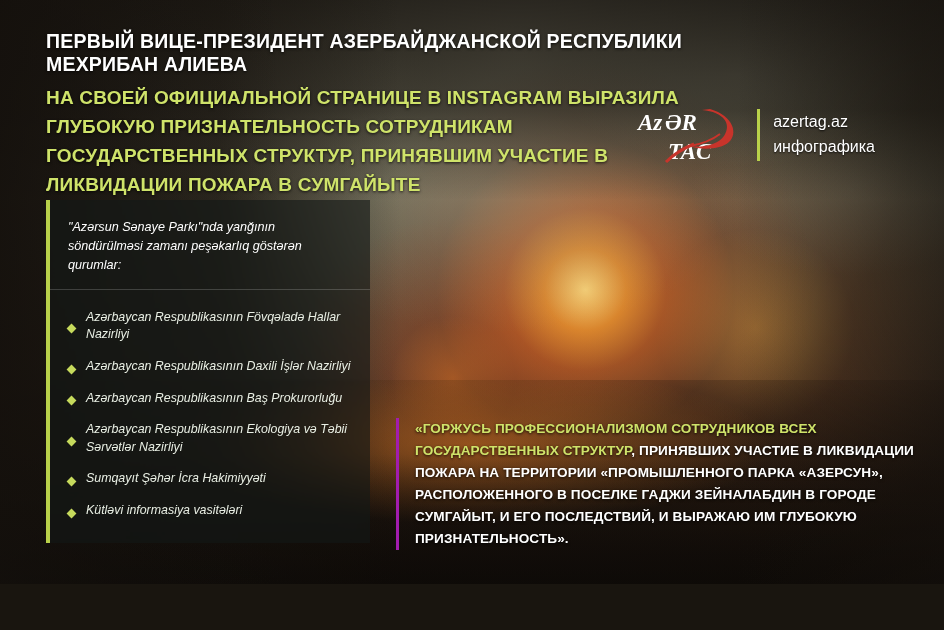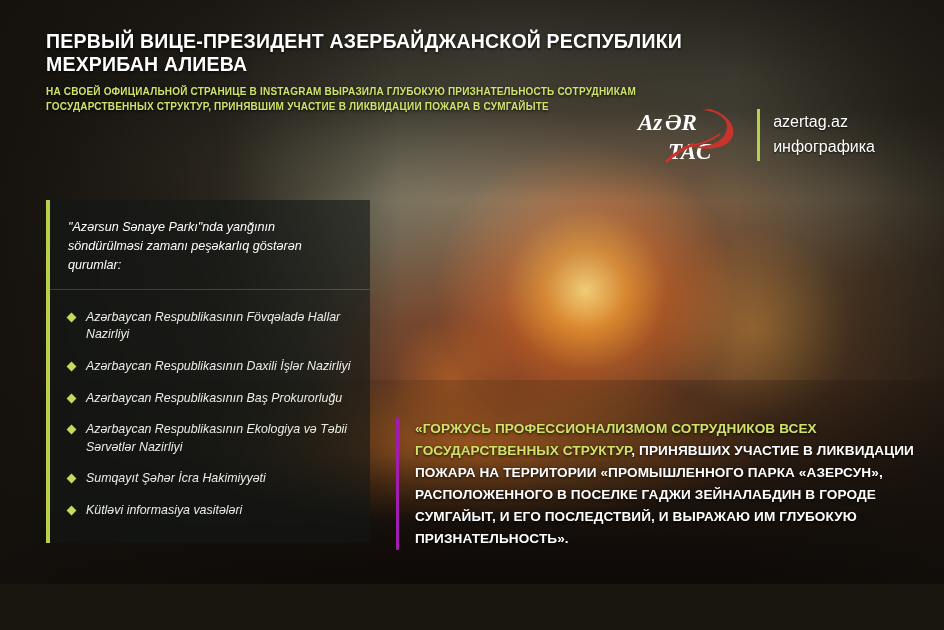--- a/index.html
+++ b/index.html
@@ -84,21 +84,21 @@
   .header h1 {
     margin: 0 0 9px 0;
     font-size: 19.5px;
     line-height: 1.16;
     font-weight: bold;
     color: #ffffff;
     letter-spacing: 0.2px;
     text-shadow: 0 1px 3px rgba(0,0,0,0.8);
   }
   .header .sub {
-    font-size: 10px;
+    font-size: 19px;
     line-height: 1.52;
     font-weight: bold;
     color: #cfe36a;
     letter-spacing: 0.2px;
     text-shadow: 0 1px 3px rgba(0,0,0,0.8);
   }
 
   
   .logo-block {
     position: absolute;
@@ -146,21 +146,21 @@
     line-height: 1.5;
     font-style: italic;
   }
   .card-list {
     list-style: none;
     margin: 0;
     padding: 12px 14px 16px 14px;
   }
   .card-list li {
     display: flex;
-    align-items: flex-start;
+    align-items: center;
     gap: 11px;
     padding: 7px 4px 7px 4px;
   }
   .diamond {
     flex: 0 0 auto;
     width: 7px;
     height: 7px;
     margin-top: 5px;
     background: #c6da5c;
     transform: rotate(45deg);

